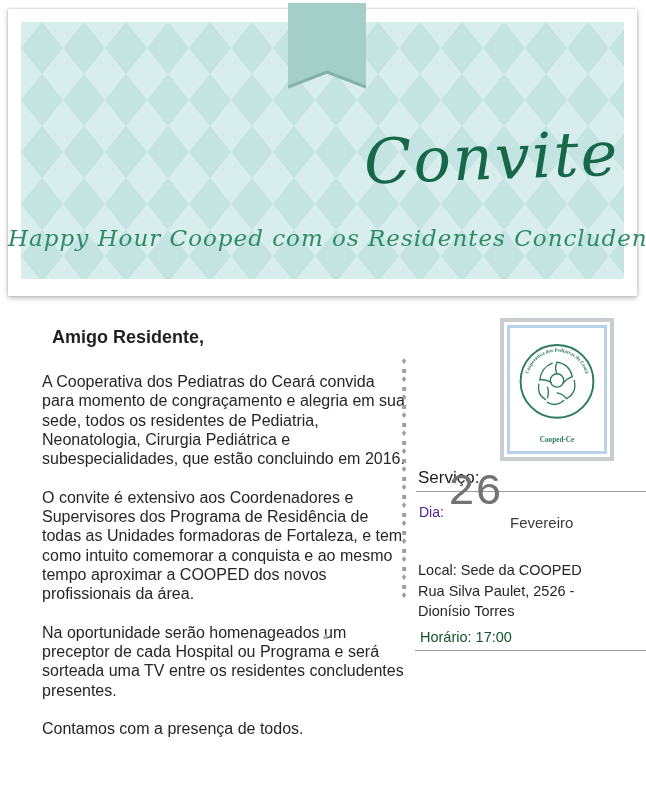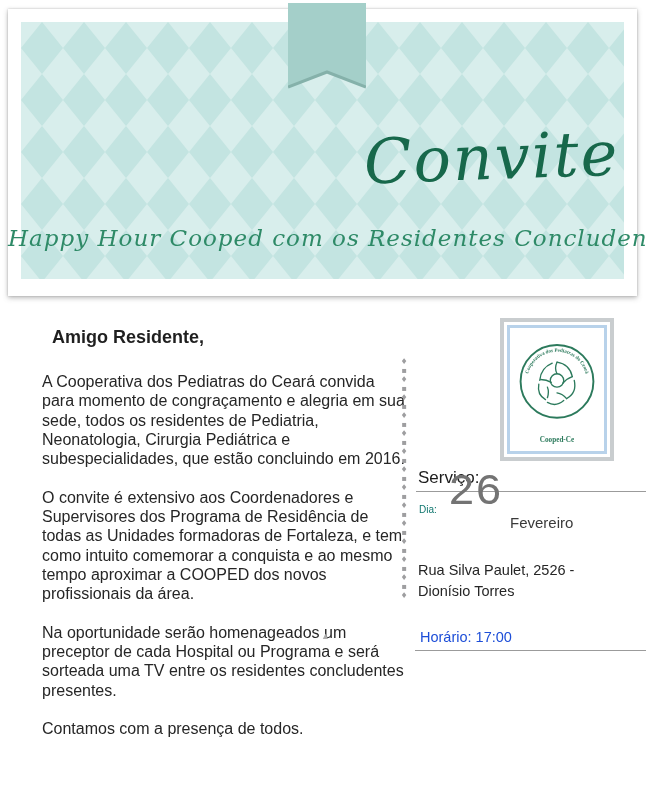--- a/index.html
+++ b/index.html
@@ -32,25 +32,25 @@
 
   
   .logo-frame{position:absolute;left:500px;top:318px;width:114px;height:143px;box-sizing:border-box;
               border:4px solid #c9cdcf;background:#ffffff;padding:3px;}
   .logo-frame-inner{width:100%;height:100%;box-sizing:border-box;border:3px solid #b8d2ea;
                     display:flex;align-items:center;justify-content:center;background:#ffffff;}
   .service-heading{position:absolute;left:418px;top:468px;font-size:17px;font-weight:normal;color:#1c1c1c;}
   .rule{position:absolute;height:1px;background:#9b9b9b;}
   .rule-servico{left:416px;top:491px;width:230px;}
   .rule-horario{left:415px;top:650px;width:231px;}
-  .day-label{position:absolute;left:419px;top:504px;font-size:10px;color:#0f766e;}
+  .day-label{position:absolute;left:419px;top:504px;font-size:14px;color:#4c1d95;}
   .day-number{position:absolute;left:448px;top:470px;font-size:45px;line-height:1;color:#737373;font-family:Liberation Mono, monospace;}
   .month-label{position:absolute;left:510px;top:514px;font-size:15px;color:#3a3a3a;text-align:right;}
   .location{position:absolute;left:418px;top:560px;font-size:14.5px;line-height:20.5px;color:#262626;}
-  .time-label{position:absolute;left:420px;top:629px;font-size:14.5px;color:#1d4ed8;}
+  .time-label{position:absolute;left:420px;top:629px;font-size:14.5px;color:#14532d;}
 </style>
 </head>
 <body>
 
 <div class="page">
 
   <div class="banner-card">
     <svg class="banner-pattern" width="603" height="257" xmlns="http://www.w3.org/2000/svg">
       <defs>
         <pattern id="diam" width="42" height="52" patternUnits="userSpaceOnUse">
@@ -132,20 +132,21 @@
   </div>
 
   <div class="service-heading">Serviço:</div>
   <div class="rule rule-servico"></div>
 
   <div class="day-label">Dia:</div>
   <div class="day-number">26</div>
   <div class="month-label">Fevereiro</div>
 
   <div class="location">
+    <div>Local: Sede da COOPED</div>
     <div>Rua Silva Paulet, 2526 -</div>
     <div>Dionísio Torres</div>
   </div>
 
   <div class="time-label">Horário: 17:00</div>
   <div class="rule rule-horario"></div>
 
 </div>
 
 </body></html>

